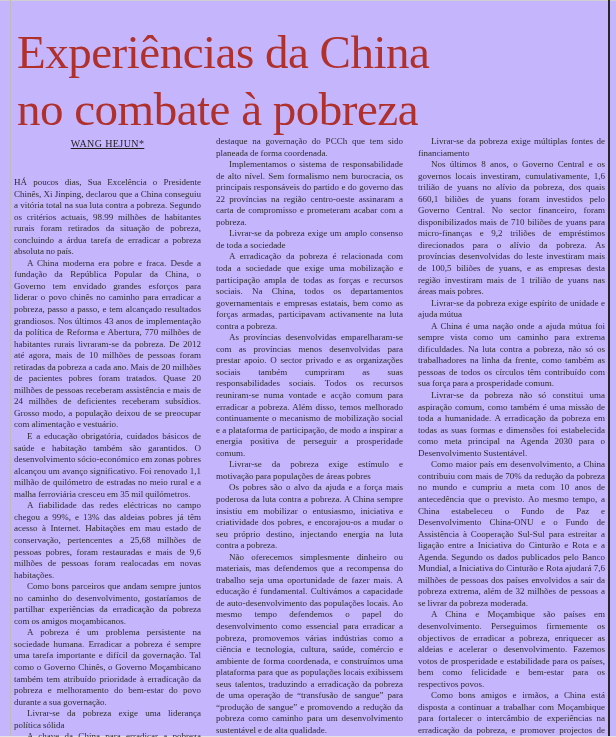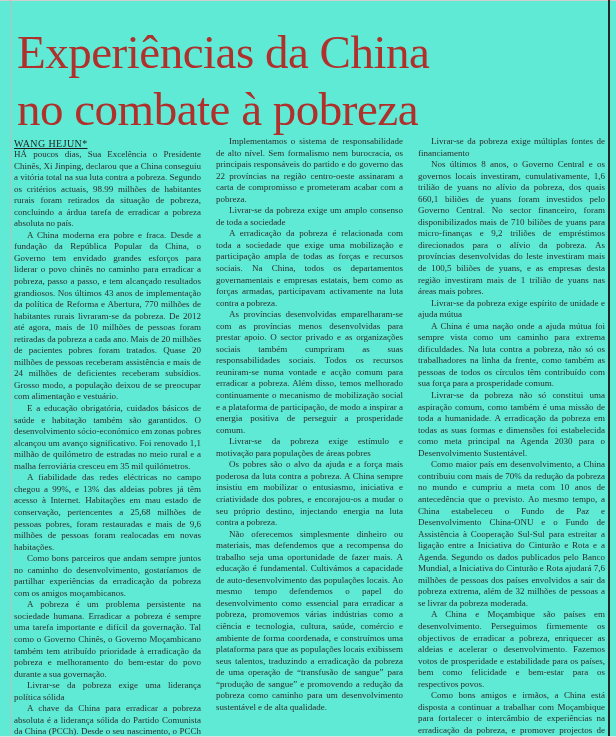--- a/index.html
+++ b/index.html
@@ -6,21 +6,21 @@
     --title-red:#b0302c;
     --body-ink:#2d2d2d;
     --frame-dark:#262626;
     --frame-light:#bdbdbd;
   }
   html,body{margin:0;padding:0;}
   body{background:#ffffff;}
   .page{
     position:relative;
     width:616px;height:737px;
-    background:#5eead4;
+    background:#c4b5fd;
     overflow:hidden;
     font-family:"Liberation Serif", serif;
   }
   .frame-top{position:absolute;left:0;top:0;width:616px;height:1px;background:#cfcfcf;}
   .frame-bottom{position:absolute;left:0;bottom:0;width:616px;height:1px;background:#e3e3e3;}
   .frame-left{position:absolute;left:10px;top:0;bottom:0;width:1px;background:var(--frame-light);}
   .frame-right{position:absolute;right:6px;top:0;bottom:0;width:2px;background:var(--frame-dark);}
 
   .headline{
     position:absolute;left:17px;top:-7px;
@@ -34,24 +34,24 @@
   .headline .hl-line{display:block;white-space:nowrap;}
 
   .cols{
     position:absolute;left:14px;top:136px;
     width:591px;
     display:flex;gap:15px;
     color:var(--body-ink);
   }
   .col{width:187px;}
   .byline{
-    text-align:left;
+    text-align:center;
     font-size:10px;
     letter-spacing:0.4px;
-    margin:2px 0 0 0;
+    margin:2px 0 28px 0;
     color:#1f1f1f;
   }
   .byline .byline-name{text-decoration:underline;}
   p.para{
     margin:0;
     font-size:9px;
     line-height:11.55px;
     text-align:justify;
     text-indent:13px;
     hyphens:auto;
@@ -85,20 +85,21 @@
           <p class="para">E a educação obrigatória, cuidados básicos de saúde e habitação também são garantidos. O desenvolvimento sócio-económico em zonas pobres alcançou um avanço significativo. Foi renovado 1,1 milhão de quilómetro de estradas no meio rural e a malha ferroviária cresceu em 35 mil quilómetros.</p>
           <p class="para">A fiabilidade das redes eléctricas no campo chegou a 99%, e 13% das aldeias pobres já têm acesso à Internet. Habitações em mau estado de conservação, pertencentes a 25,68 milhões de pessoas pobres, foram restauradas e mais de 9,6 milhões de pessoas foram realocadas em novas habitações.</p>
           <p class="para">Como bons parceiros que andam sempre juntos no caminho do desenvolvimento, gostaríamos de partilhar experiências da erradicação da pobreza com os amigos moçambicanos.</p>
           <p class="para">A pobreza é um problema persistente na sociedade humana. Erradicar a pobreza é sempre uma tarefa importante e difícil da governação. Tal como o Governo Chinês, o Governo Moçambicano também tem atribuído prioridade à erradicação da pobreza e melhoramento do bem-estar do povo durante a sua governação.</p>
           <p class="para">Livrar-se da pobreza exige uma liderança política sólida</p>
           <p class="para">A chave da China para erradicar a pobreza absoluta é a liderança sólida do Partido Comunista da China (PCCh). Desde o seu nascimento, o PCCh tem colocado o povo no centro e tem sempre exercido a sua aspiração original e missão de buscar a felicidade para o povo chinês e o rejuvenescimento da nação chinesa. A erradicação da pobreza fica em posição de</p>
         </div>
     </div>
     <div class="col">
       <div>
+          <p class="para no-indent">destaque na governação do PCCh que tem sido planeada de forma coordenada.</p>
           <p class="para">Implementamos o sistema de responsabilidade de alto nível. Sem formalismo nem burocracia, os principais responsáveis do partido e do governo das 22 províncias na região centro-oeste assinaram a carta de compromisso e prometeram acabar com a pobreza.</p>
           <p class="para">Livrar-se da pobreza exige um amplo consenso de toda a sociedade</p>
           <p class="para">A erradicação da pobreza é relacionada com toda a sociedade que exige uma mobilização e participação ampla de todas as forças e recursos sociais. Na China, todos os departamentos governamentais e empresas estatais, bem como as forças armadas, participavam activamente na luta contra a pobreza.</p>
           <p class="para">As províncias desenvolvidas emparelharam-se com as províncias menos desenvolvidas para prestar apoio. O sector privado e as organizações sociais também cumpriram as suas responsabilidades sociais. Todos os recursos reuniram-se numa vontade e acção comum para erradicar a pobreza. Além disso, temos melhorado continuamente o mecanismo de mobilização social e a plataforma de participação, de modo a inspirar a energia positiva de perseguir a prosperidade comum.</p>
           <p class="para">Livrar-se da pobreza exige estímulo e motivação para populações de áreas pobres</p>
           <p class="para">Os pobres são o alvo da ajuda e a força mais poderosa da luta contra a pobreza. A China sempre insistiu em mobilizar o entusiasmo, iniciativa e criatividade dos pobres, e encorajou-os a mudar o seu próprio destino, injectando energia na luta contra a pobreza.</p>
           <p class="para">Não oferecemos simplesmente dinheiro ou materiais, mas defendemos que a recompensa do trabalho seja uma oportunidade de fazer mais. A educação é fundamental. Cultivámos a capacidade de auto-desenvolvimento das populações locais. Ao mesmo tempo defendemos o papel do desenvolvimento como essencial para erradicar a pobreza, promovemos várias indústrias como a ciência e tecnologia, cultura, saúde, comércio e ambiente de forma coordenada, e construímos uma plataforma para que as populações locais exibissem seus talentos, traduzindo a erradicação da pobreza de uma operação de “transfusão de sangue” para “produção de sangue” e promovendo a redução da pobreza como caminho para um desenvolvimento sustentável e de alta qualidade.</p>
         </div>
     </div>
     <div class="col">

